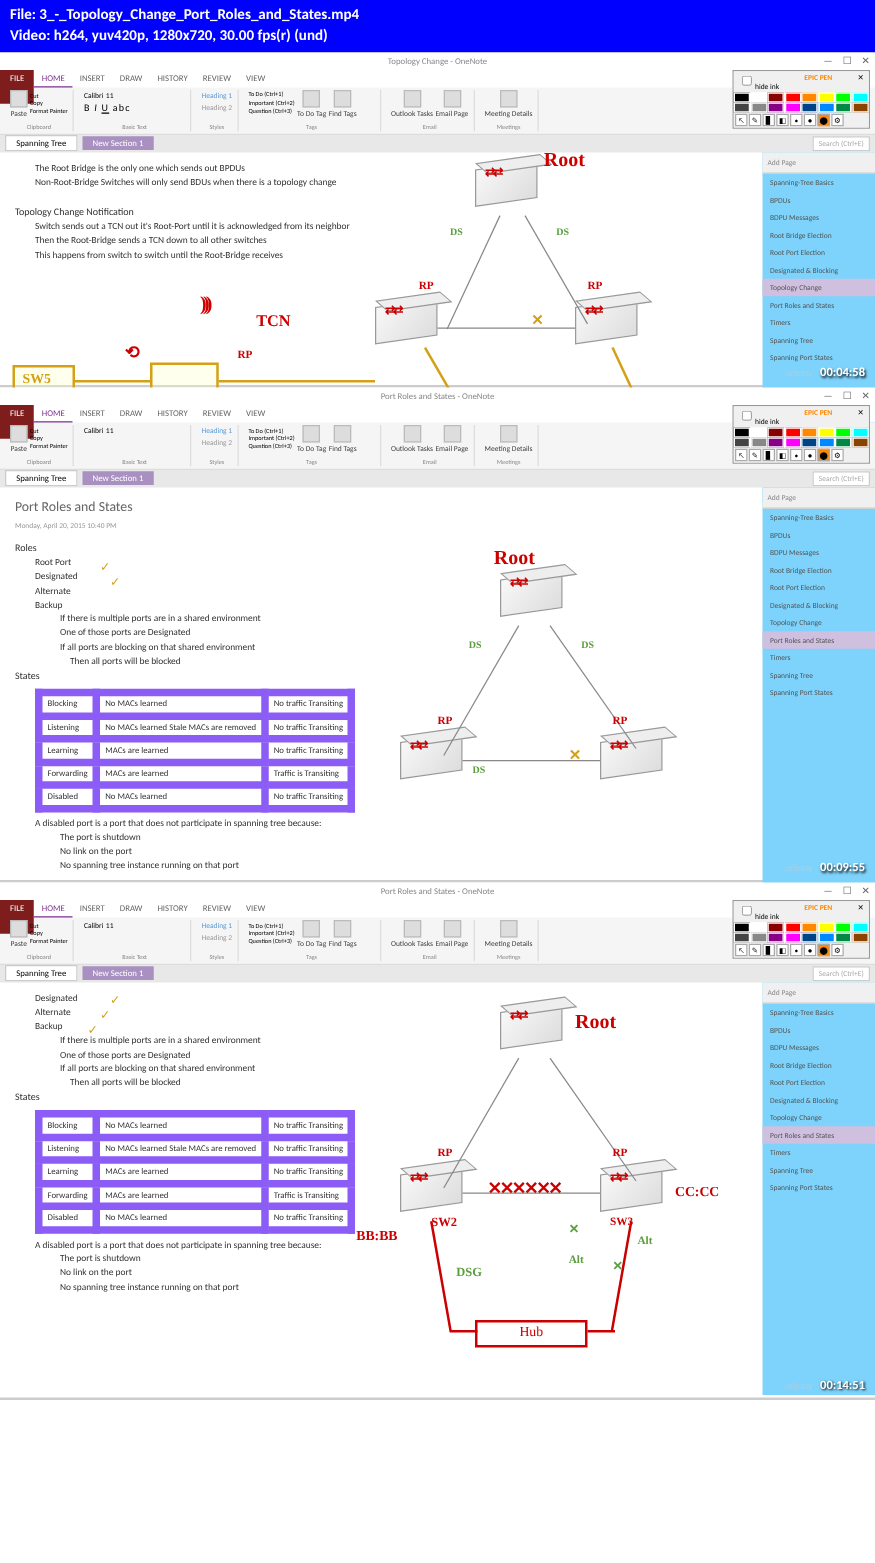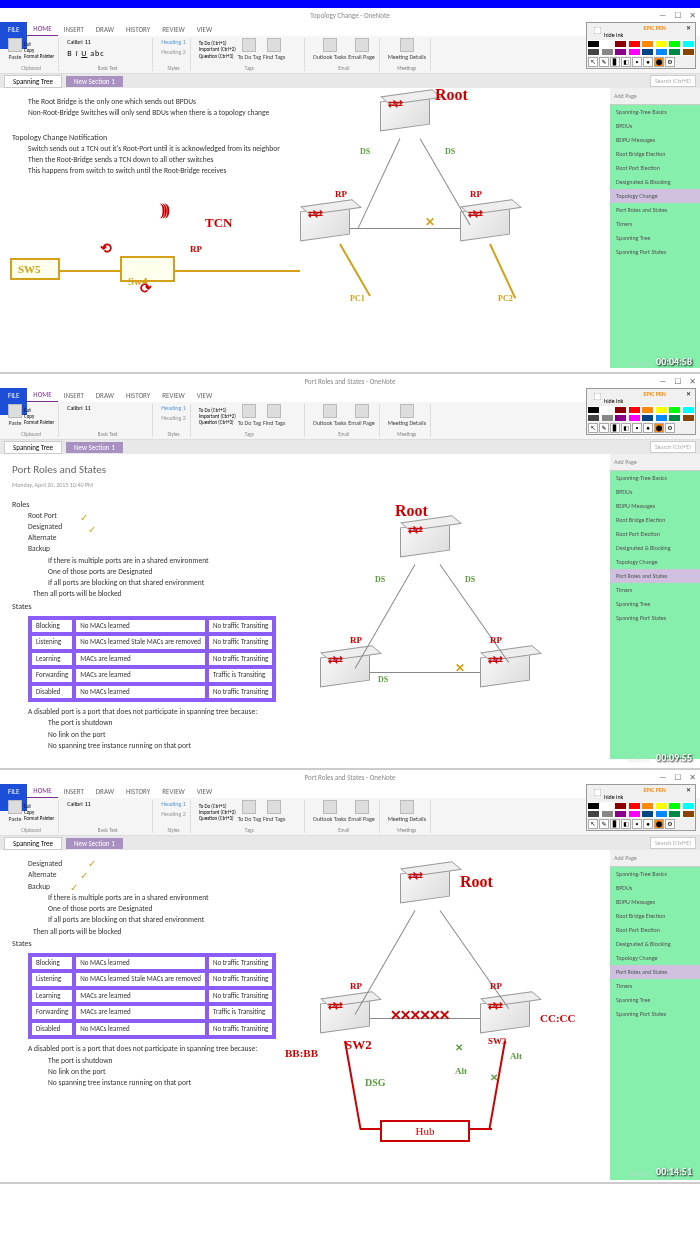--- a/index.html
+++ b/index.html
@@ -2,45 +2,45 @@
 <html><head>
 <meta charset="utf-8">
 <style>
 *{margin:0;padding:0;box-sizing:border-box;font-family:Calibri,Arial,sans-serif}
 body{width:700px;background:#fff}
 .header{background:#0000ff;color:#fff;padding:4px 8px;font-family:'Courier New',monospace;font-size:12px;font-weight:bold;line-height:1.4}
 .screenshot{position:relative;width:700px;border-bottom:2px solid #ccc}
 .titlebar{background:#fff;height:14px;display:flex;align-items:center;justify-content:center;font-size:7px;color:#888;position:relative}
 .titlebar .wincontrols{position:absolute;right:4px;display:flex;gap:8px;font-size:8px;color:#666}
 .ribbon-tabs{background:#fff;display:flex;font-size:7px;height:14px;align-items:center}
-.ribbon-tabs .filetab{background:#1d4ed8;color:#fff;padding:20px 8px;height:100%;display:flex;align-items:center}
+.ribbon-tabs .filetab{background:#7f1d1d;color:#fff;padding:20px 8px;height:100%;display:flex;align-items:center}
 .ribbon-tabs .tab{padding:2px 6px;color:#666}
 .ribbon-tabs .tab.active{color:#7b2e8e;border-bottom:1px solid #7b2e8e}
 .ribbon{background:#f5f5f5;height:38px;display:flex;font-size:6px;border-bottom:1px solid #ddd;padding:2px 4px;gap:4px}
 .rgroup{display:flex;flex-direction:column;justify-content:space-between;border-right:1px solid #ddd;padding:0 4px;min-width:30px}
 .rgroup .gtop{display:flex;gap:2px;align-items:center;flex-wrap:wrap}
 .rgroup .glabel{text-align:center;color:#888;font-size:5px}
 .rbtn{display:flex;flex-direction:column;align-items:center;gap:1px;font-size:6px;color:#444}
 .ricon{width:14px;height:14px;background:#ddd;border:1px solid #bbb}
 .nbbar{background:#e8e8e8;height:14px;display:flex;align-items:center;font-size:7px;padding:0 4px;gap:4px}
 .nbtab{background:#fff;padding:1px 8px;border:1px solid #ccc}
 .sectab{background:#c8b0d8;padding:1px 8px;color:#444}
 .sectab.new{background:#a890c0;color:#fff}
 .searchbox{margin-left:auto;color:#aaa;font-size:6px;padding:1px 4px;border:1px solid #ccc;background:#fff}
 .content{display:flex;position:relative;min-height:280px}
 .notes{flex:1;padding:8px 12px;font-size:8px;color:#333;line-height:1.5;position:relative}
 .notes .title{font-size:11px;color:#666;margin-bottom:2px}
 .notes .date{font-size:6px;color:#999;margin-bottom:8px}
 .notes .l0{font-size:8px}
 .notes .l1{margin-left:16px;font-size:7.5px}
 .notes .l2{margin-left:36px;font-size:7.5px}
-.notes .l3{margin-left:21px;font-size:7.5px}
+.notes .l3{margin-left:44px;font-size:7.5px}
 .notes table{font-size:7px;margin:4px 0 4px 16px;border-collapse:collapse}
-.notes table td{border:4px solid #8b5cf6;padding:1px 4px}
-.sidebar{width:90px;background:#86efac;font-size:6px}
+.notes table td{border:6px solid #8b5cf6;padding:1px 4px}
+.sidebar{width:90px;background:#7dd3fc;font-size:6px}
 .sidebar .addpage{background:#f0f0f0;padding:4px;color:#888;border-bottom:1px solid #ccc}
 .sidebar .pitem{padding:3px 6px;color:#555}
 .sidebar .pitem.active{background:#d0c0e0}
 .epicpen{position:absolute;top:14px;right:4px;width:110px;background:#fff;border:1px solid #999;z-index:10}
 .epicpen .eptitle{background:#f0f0f0;font-size:6px;padding:1px 4px;display:flex;justify-content:space-between}
 .epicpen .palette{display:grid;grid-template-columns:repeat(8,1fr);gap:0}
 .epicpen .swatch{width:13px;height:8px;border:1px solid #fff}
 .epicpen .tools{display:flex;gap:1px;padding:1px;background:#f0f0f0}
 .epicpen .tool{width:10px;height:10px;background:#fff;border:1px solid #aaa;font-size:6px;display:flex;align-items:center;justify-content:center}
 .sw{position:absolute;width:50px;height:36px}
@@ -53,23 +53,25 @@
 .annot.orange{color:#d4a017}
 .timestamp{position:absolute;bottom:4px;right:8px;color:#fff;font-size:10px;font-weight:bold;text-shadow:1px 1px 2px #000}
 .watermark{position:absolute;bottom:4px;right:50px;color:#ccc;font-size:8px;opacity:0.5}
 .checkmark{position:absolute;color:#d4a017;font-size:10px}
 .orangebox{position:absolute;border:2px solid #d4a017;background:rgba(255,255,200,0.3)}
 </style>
 </head>
 <body>
 
 <div class="header">
+  <div>File: 3_-_Topology_Change_Port_Roles_and_States.mp4</div>
+  <div>Video: h264, yuv420p, 1280x720, 30.00 fps(r) (und)</div>
 </div>
 
-<div class="screenshot" style="height:366px">
+<div class="screenshot" style="height:268px">
   <div class="titlebar">
     <span>Topology Change - OneNote</span>
     <div class="wincontrols">
         <span>—</span>
         <span>☐</span>
         <span>✕</span>
       </div>
   </div>
   <div class="epicpen">
     <div class="eptitle">
@@ -676,21 +678,21 @@
 
       <div style="position:absolute;top:270px;left:380px;width:90px;height:22px;border:2px solid #cc0000;display:flex;align-items:center;justify-content:center;color:#cc0000;font-family:cursive;font-size:11px">Hub</div>
       <div class="hline" style="top:190px;left:345px;width:90px;transform:rotate(80deg);background:#cc0000;height:2px"></div>
       <div class="hline" style="top:190px;left:505px;width:90px;transform:rotate(100deg);background:#cc0000;height:2px"></div>
       <div class="hline" style="top:278px;left:360px;width:22px;background:#cc0000;height:2px"></div>
       <div class="hline" style="top:278px;left:470px;width:22px;background:#cc0000;height:2px"></div>
 
       <div class="annot" style="top:20px;left:460px;font-size:16px">Root</div>
       <div class="annot" style="top:195px;left:285px;font-size:11px">BB:BB</div>
       <div class="annot" style="top:160px;left:540px;font-size:11px">CC:CC</div>
-      <div class="annot" style="top:185px;left:345px;font-size:13px">SW2</div>
+      <div class="annot" style="top:185px;left:345px;font-size:10px">SW2</div>
       <div class="annot" style="top:185px;left:488px;font-size:9px">SW3</div>
       <div class="annot" style="top:130px;left:350px;font-size:9px">RP</div>
       <div class="annot" style="top:130px;left:490px;font-size:9px">RP</div>
       <div class="annot green" style="top:225px;left:365px;font-size:10px">DSG</div>
       <div class="annot green" style="top:215px;left:455px;font-size:9px">Alt</div>
       <div class="annot green" style="top:200px;left:510px;font-size:9px">Alt</div>
       <div class="annot" style="top:155px;left:390px;font-size:14px;letter-spacing:-2px">✕✕✕✕✕✕</div>
       <div class="annot green" style="top:220px;left:490px;font-size:10px">✕</div>
       <div class="annot green" style="top:190px;left:455px;font-size:10px">✕</div>
     </div>

